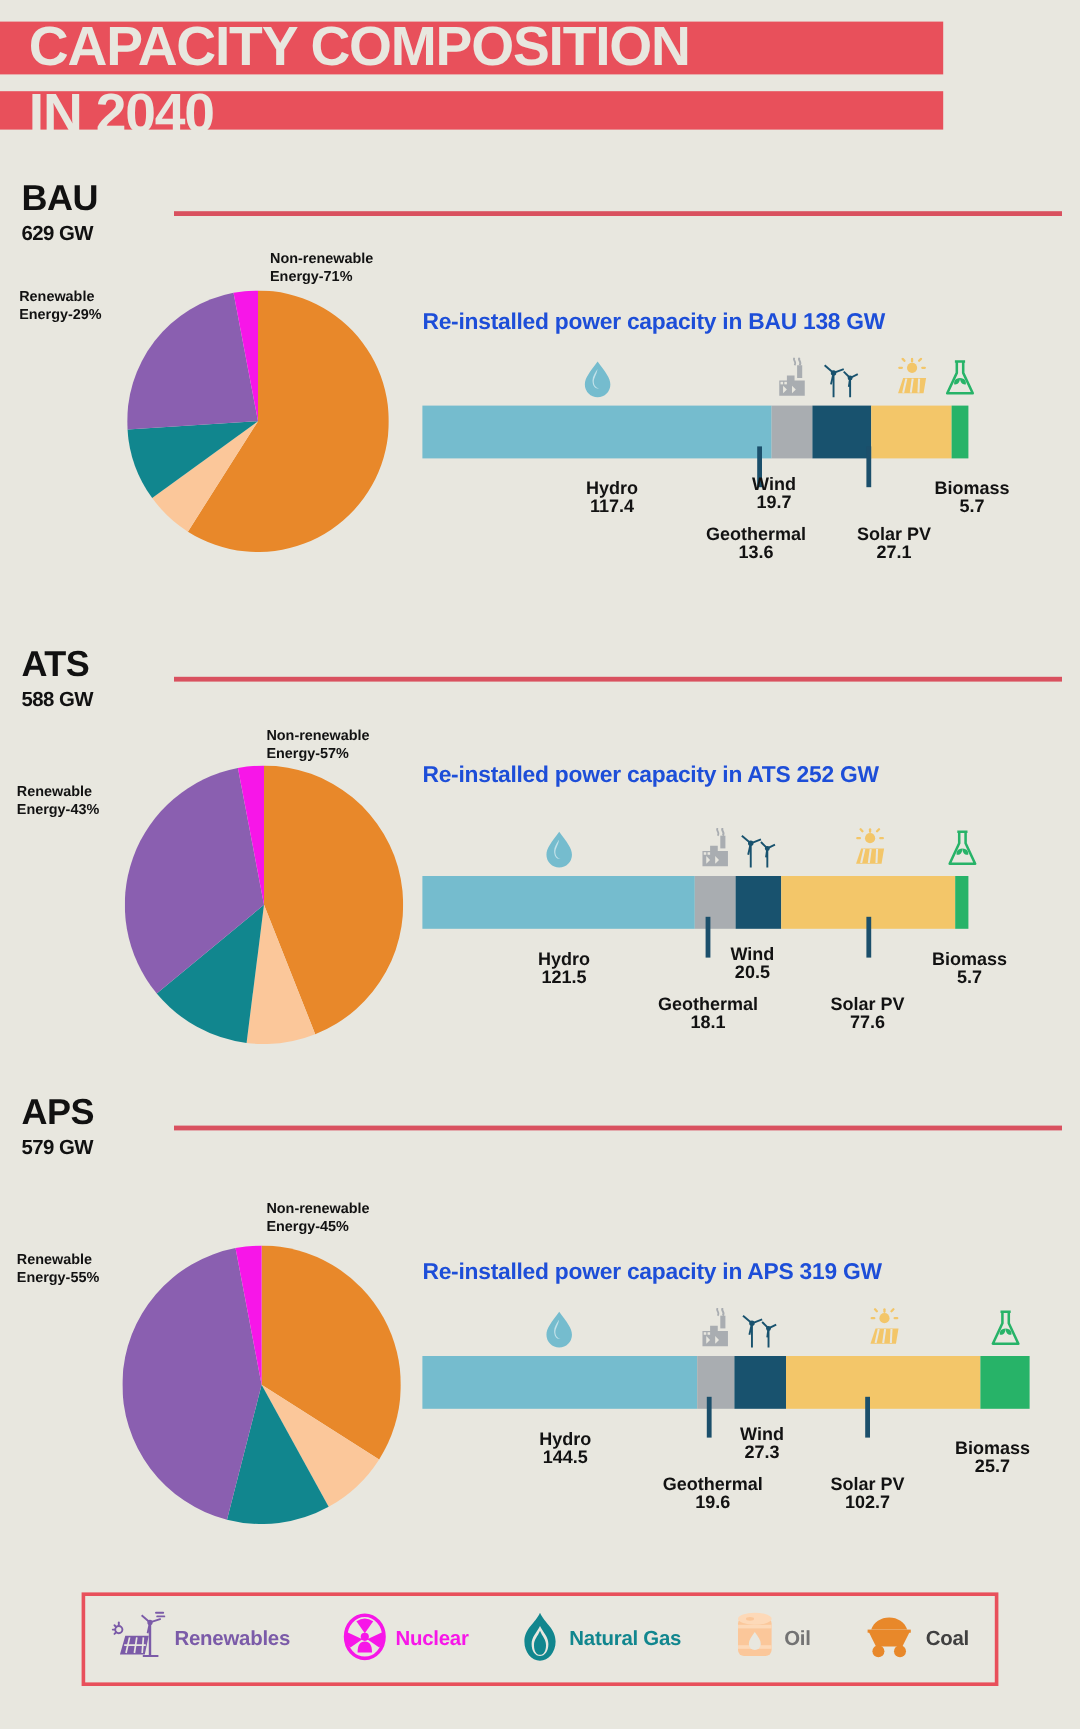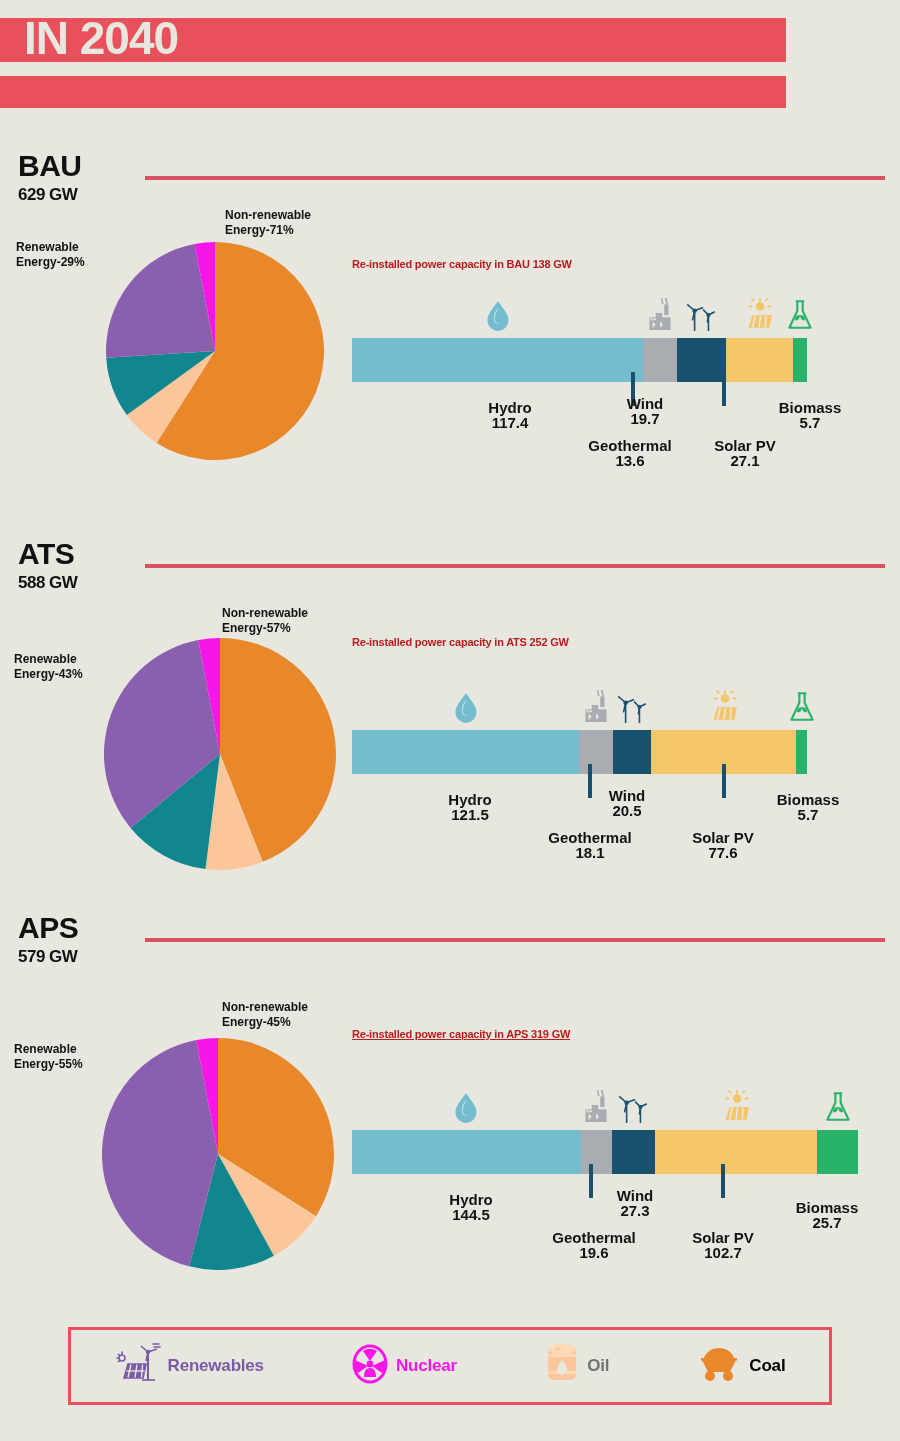--- a/index.html
+++ b/index.html
@@ -37,21 +37,21 @@
   
   .sec{position:absolute;left:0;width:900px;}
   .sec-name{position:absolute;left:18px;top:0;font-weight:bold;font-size:30px;line-height:31px;letter-spacing:-.5px;color:#111;}
   .sec-gw{position:absolute;left:18px;top:31px;font-weight:bold;font-size:17px;line-height:28px;letter-spacing:-.5px;color:#111;}
   .sec-rule{position:absolute;left:145px;top:26px;width:740px;height:4px;background:#d9515f;}
 
   .pie-wrap{position:absolute;}
   .pie{width:100%;height:100%;display:block;}
   .pie-lab{position:absolute;font-weight:bold;font-size:12px;line-height:15px;color:#121212;}
 
-  .bar-title{position:absolute;font-weight:bold;font-size:11px;color:#b91c1c;letter-spacing:-.2px;}
+  .bar-title{position:absolute;font-weight:bold;font-size:19px;color:#1d4ed8;letter-spacing:-.2px;}
   .bar{position:absolute;height:44px;display:flex;}
   .seg{height:100%;}
   .ic{position:absolute;bottom:0;}
   .blab{position:absolute;text-align:center;font-weight:bold;font-size:15px;line-height:15px;color:#121212;}
   .tick{position:absolute;width:4px;background:#1b4f6b;}
 
   
   .legend{position:absolute;left:68px;top:1327px;width:764px;height:78px;
           border:3px solid #e8505b;box-sizing:border-box;}
   .leg-items{position:absolute;left:0;top:0;width:100%;height:100%;
@@ -61,20 +61,21 @@
 </style>
 </head>
 <body>
 
 <div class="stage">
 
   <div class="hdr">
     <div class="hdr-bar1"></div>
     <div class="hdr-bar2"></div>
     <div class="hdr-title">
+      <span class="l1">CAPACITY COMPOSITION</span>
       <span class="l2">IN 2040</span>
     </div>
   </div>
 
   <div id="sections">
       <div class="sec" style="top: 150px; height: 1px;">
         <div class="sec-name">BAU</div>
         <div class="sec-gw">629 GW</div>
         <div class="sec-rule"></div>
       </div>
@@ -126,39 +127,47 @@
         <ellipse cx="19" cy="20" rx="16" ry="18" fill="none" stroke="#f716e8" stroke-width="3"></ellipse>
         <circle cx="19" cy="20" r="3.4" fill="#f716e8"></circle>
         <path d="M19 17 L12 7 a13 13 0 0 1 14 0 Z" fill="#f716e8"></path>
         <path d="M17 22 L7 29 a13 13 0 0 1 -3 -13 Z" fill="#f716e8"></path>
         <path d="M21 22 L31 29 a13 13 0 0 0 3 -13 Z" fill="#f716e8"></path>
         <path d="M19 24 c-4 0 -6 3 -6 9 h12 c0 -6 -2 -9 -6 -9Z" fill="#f716e8"></path>
       </svg></span>
     <span class="leg-label" style="color:#f716e8;">Nuclear</span>
   </div>
   <div class="leg-item">
+    <span><svg width="34" height="42" viewBox="0 0 34 42">
+        <path d="M17 1 C13 10 4 14 4 25 C4 34 10 41 17 41 C24 41 30 34 30 25 C30 14 21 10 17 1Z" fill="#11868e"></path>
+        <path d="M17 12 C14 18 10 21 10 27 C10 33 13 37 17 37 C21 37 24 33 24 27 C24 21 20 18 17 12Z" fill="#e8e7df"></path>
+        <path d="M17 16 C15 21 12 23 12 28 C12 33 14 36 17 36 C20 36 22 33 22 28 C22 23 19 21 17 16Z" fill="#11868e"></path>
+      </svg></span>
+    <span class="leg-label" style="color:#11868e;">Natural Gas</span>
+  </div>
+  <div class="leg-item">
     <span><svg width="36" height="44" viewBox="0 0 36 44">
         <rect x="4" y="6" width="28" height="32" rx="5" fill="#fbc79a"></rect>
         <ellipse cx="18" cy="7" rx="14" ry="5" fill="#fdd9b8"></ellipse>
         <ellipse cx="14" cy="7" rx="3.4" ry="1.6" fill="#fbc79a"></ellipse>
         <rect x="4" y="12" width="28" height="3" fill="#fdd9b8"></rect>
         <rect x="4" y="29" width="28" height="3" fill="#fdd9b8"></rect>
         <path d="M18 18 C15 22 13 25 13 28 a5 5 0 0 0 10 0 C23 25 21 22 18 18Z" fill="#e8e7df"></path>
       </svg></span>
     <span class="leg-label" style="color:#737373;">Oil</span>
   </div>
   <div class="leg-item">
     <span><svg width="46" height="40" viewBox="0 0 46 40">
         <path d="M8 14 C10 8 16 4 23 4 C30 4 36 8 38 14 Z" fill="#e8882a"></path>
         <path d="M6 16 L40 16 L34 28 L12 28 Z" fill="#e8882a"></path>
         <rect x="5" y="14" width="36" height="2.6" fill="#e8882a"></rect>
         <circle cx="14" cy="32" r="5" fill="#e8882a"></circle>
         <circle cx="32" cy="32" r="5" fill="#e8882a"></circle>
       </svg></span>
-    <span class="leg-label" style="color:#000000;">Coal</span>
+    <span class="leg-label" style="color:#404040;">Coal</span>
   </div>
       </div>
   </div>
 
 <div>
       <div class="pie-wrap" style="left:106px;top:242px;width:218px;height:218px;">
          <svg class="pie" viewBox="0 0 218 218">
           <path d="M109 109 L109.00 0.00 A109 109 0 1 1 50.59 201.03 Z" fill="#e8882a"></path>
           <path d="M109 109 L50.59 201.03 A109 109 0 0 1 20.82 173.07 Z" fill="#fbc79a"></path>
           <path d="M109 109 L20.82 173.07 A109 109 0 0 1 0.22 115.84 Z" fill="#11868e"></path>
@@ -311,21 +320,21 @@
          <svg class="pie" viewBox="0 0 232 232">
           <path d="M116 116 L116.00 0.00 A116 116 0 0 1 213.94 178.16 Z" fill="#e8882a"></path>
           <path d="M116 116 L213.94 178.16 A116 116 0 0 1 171.88 217.65 Z" fill="#fbc79a"></path>
           <path d="M116 116 L171.88 217.65 A116 116 0 0 1 87.15 228.36 Z" fill="#11868e"></path>
           <path d="M116 116 L87.15 228.36 A116 116 0 0 1 94.26 2.05 Z" fill="#8a5fb0"></path>
           <path d="M116 116 L94.26 2.05 A116 116 0 0 1 116.00 0.00 Z" fill="#f716e8"></path>
         </svg>
       </div>
       <div class="pie-lab" style="left:222px;top:1000px;">Non-renewable<br>Energy-45%</div>
       <div class="pie-lab" style="left:14px;top:1042px;">Renewable<br>Energy-55%</div>
-      <div class="bar-title" style="left:352px;top:1028px;text-decoration:underline;">Re-installed power capacity in APS 319 GW</div>
+      <div class="bar-title" style="left:352px;top:1050px;">Re-installed power capacity in APS 319 GW</div>
       <div class="bar" style="left:352px;top:1130px;width:506px;">
         <div class="seg" style="width:228.63352095059412px;background:#75bcce;"></div>
         <div class="seg" style="width:31.011882426516575px;background:#a9adb1;"></div>
         <div class="seg" style="width:43.195121951219505px;background:#18526e;"></div>
         <div class="seg" style="width:162.49593495934957px;background:#f3c669;"></div>
         <div class="seg" style="width:40.6635397123202px;background:#27b368;"></div>
       </div>
       <div class="ic" style="left:449.3px;top:1090px;"><svg width="34" height="34" viewBox="0 0 32 32">
           <path d="M16 3 C10 11 6 16 6 21 a10 10 0 0 0 20 0 C26 16 22 11 16 3Z" fill="#75bcce"></path>
           <path d="M12 18 C12 15 14 12 16 9 C15 14 13 16 13 19 C13 22 15 24 17 24 C14 25 12 22 12 18Z" fill="#ffffff" opacity=".55"></path>

